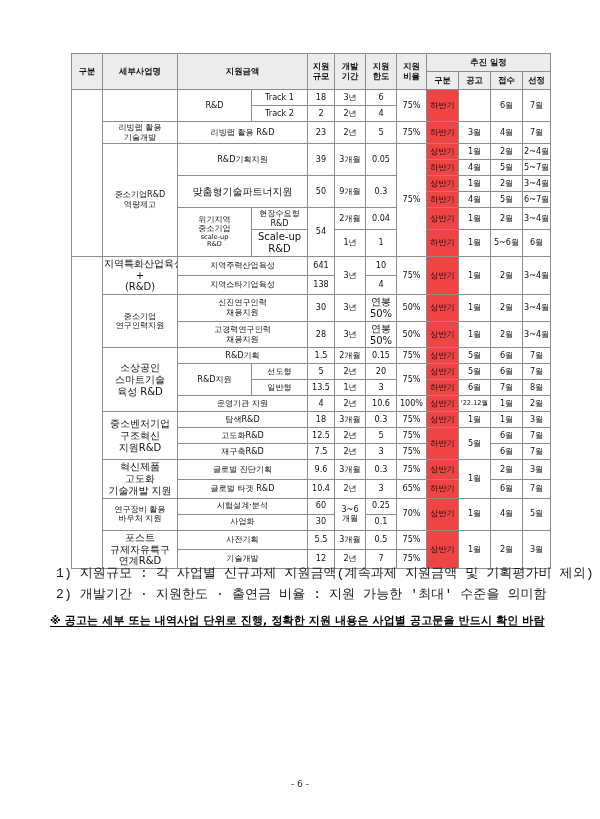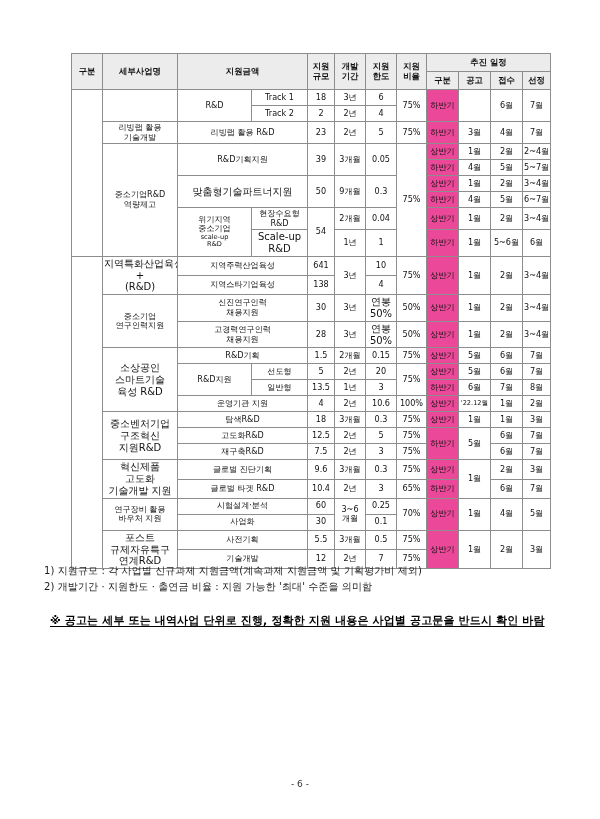--- a/index.html
+++ b/index.html
@@ -56,37 +56,38 @@
     font-size: 8.4px;
     height: 15px;
   }
   table.main {
     border-top: 1.2px solid #2b2b2b;
     border-bottom: 1.2px solid #2b2b2b;
     border-left: 1.2px solid #2b2b2b;
     border-right: 1.2px solid #2b2b2b;
   }
   .thickline-b td, .thickline-b th { border-bottom: 1.1px solid #2b2b2b; }
-  .gubun-cell { background: #ec4899; font-weight: normal; }
+  .gubun-cell { background: #ef4444; font-weight: normal; }
   .rowh { height: 16px; }
   .rowh2 { height: 20px; }
   .small { font-size: 10px; }
   .tiny { font-size: 6.6px; }
   .nowrap { white-space: nowrap; }
 
   
   .notes {
     position: absolute;
-    left: 44px;
+    left: 56px;
     top: 563px;
     width: 500px;
-    font-size: 10px;
+    font-size: 13px;
     line-height: 1.62;
     color: #1a1a1a;
     letter-spacing: 0.1px;
+    font-family: Liberation Mono, monospace;
   }
   .notes div { white-space: nowrap; }
   .notice {
     position: absolute;
     left: 50px;
     top: 613px;
     width: 510px;
     font-size: 11px;
     font-weight: bold;
     color: #000;

